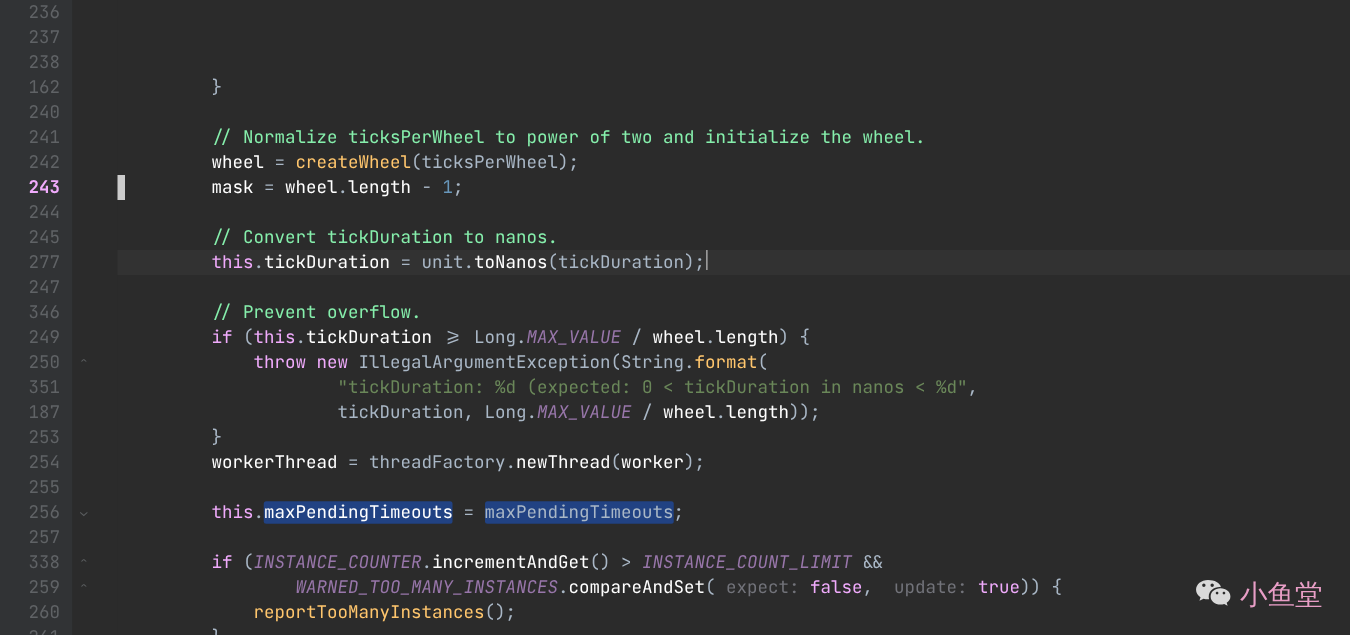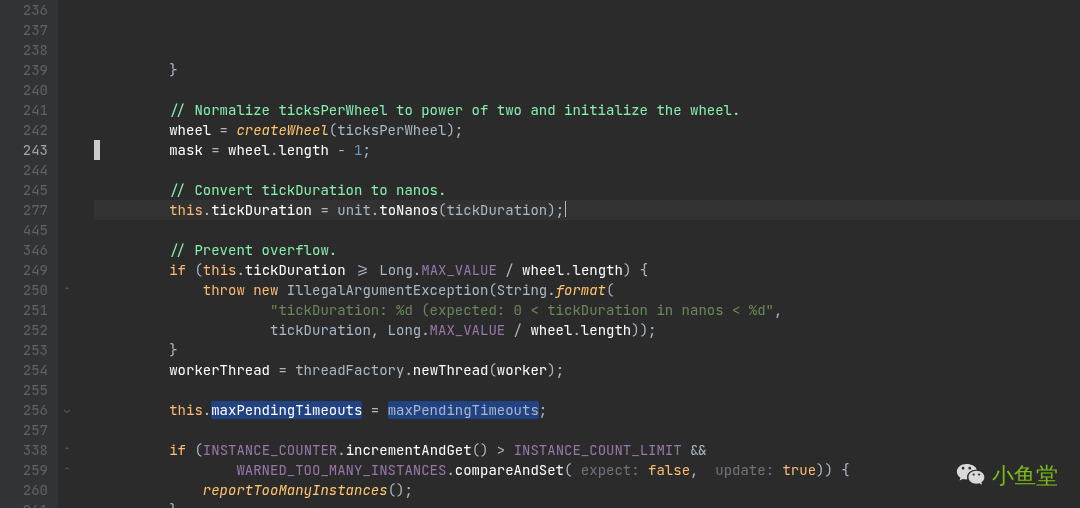--- a/index.html
+++ b/index.html
@@ -2,69 +2,69 @@
 <html><head>
 <meta charset="utf-8">
 <style>
   html,body{margin:0;padding:0;width:1080px;height:508px;overflow:hidden;
     background:#2b2b2b;font-family:"JetBrains Mono","Fira Code",Consolas,monospace;
     font-size:14px;line-height:20px}
   .editor{display:flex;height:508px}
   .gutter{background:#313335;color:#606366;user-select:none;width:58px;text-align:right;
     padding-right:10px;box-sizing:border-box;position:relative}
   .gutter .ln{height:20px}
-  .gutter .ln.cur{color:#a3a3a3;font-weight:400}
+  .gutter .ln.cur{color:#f0abfc;font-weight:700}
   .fold-col{width:36px;background:#2b2b2b;position:relative}
   .fold-col .mark{position:absolute;left:6px;color:#5a5d5f;font-size:10px;line-height:20px}
   .code{flex:1;position:relative;color:#a9b7c6;white-space:pre}
   .code .row{height:20px;padding-left:8px}
   .code .row.cur{background:#323232}
   .cursor-line-bar{position:absolute;left:0;top:140px;width:6px;height:20px;background:#cccccc}
   
   .caret{display:inline-block;width:1px;height:16px;background:#bbbbbb;vertical-align:-2px;
     margin-left:1px}
   
   .c-cmt{color:#86efac}
-  .c-kw{color:#fdba74}
+  .c-kw{color:#f0abfc}
   .c-fn{color:#ffffff}
-  .c-fni{color:#ffc66d;font-style:italic}
+  .c-fni{color:#ffc66d;}
   .c-fld{color:#ffffff}
   .c-str{color:#6a8759}
   .c-num{color:#6897bb}
-  .c-const{color:#9876aa;}
+  .c-const{color:#9876aa;font-style:italic}
   .c-param{color:#72737a}
   .hl{background:#214283;border-radius:2px}
   
   .wm{position:absolute;right:22px;bottom:18px;display:flex;align-items:center;
-    color:#84cc16;font-family:"PingFang SC","Microsoft YaHei",sans-serif;font-size:22px;
+    color:#f9a8d4;font-family:"PingFang SC","Microsoft YaHei",sans-serif;font-size:22px;
     opacity:.92}
   .wm svg{width:30px;height:26px;fill:#e8e8e8;margin-right:6px}
 </style>
 </head>
 <body>
 
 <div class="editor">
   <div class="gutter">
       <div class="ln">236</div>
       <div class="ln">237</div>
       <div class="ln">238</div>
-      <div class="ln">239</div>
+      <div class="ln">162</div>
       <div class="ln">240</div>
       <div class="ln">241</div>
       <div class="ln">242</div>
       <div class="ln cur">243</div>
       <div class="ln">244</div>
       <div class="ln">245</div>
       <div class="ln">277</div>
-      <div class="ln">445</div>
+      <div class="ln">247</div>
       <div class="ln">346</div>
       <div class="ln">249</div>
       <div class="ln">250</div>
-      <div class="ln">251</div>
-      <div class="ln">252</div>
+      <div class="ln">351</div>
+      <div class="ln">187</div>
       <div class="ln">253</div>
       <div class="ln">254</div>
       <div class="ln">255</div>
       <div class="ln">256</div>
       <div class="ln">257</div>
       <div class="ln">338</div>
       <div class="ln">259</div>
       <div class="ln">260</div>
       <div class="ln">261</div>
     </div>

